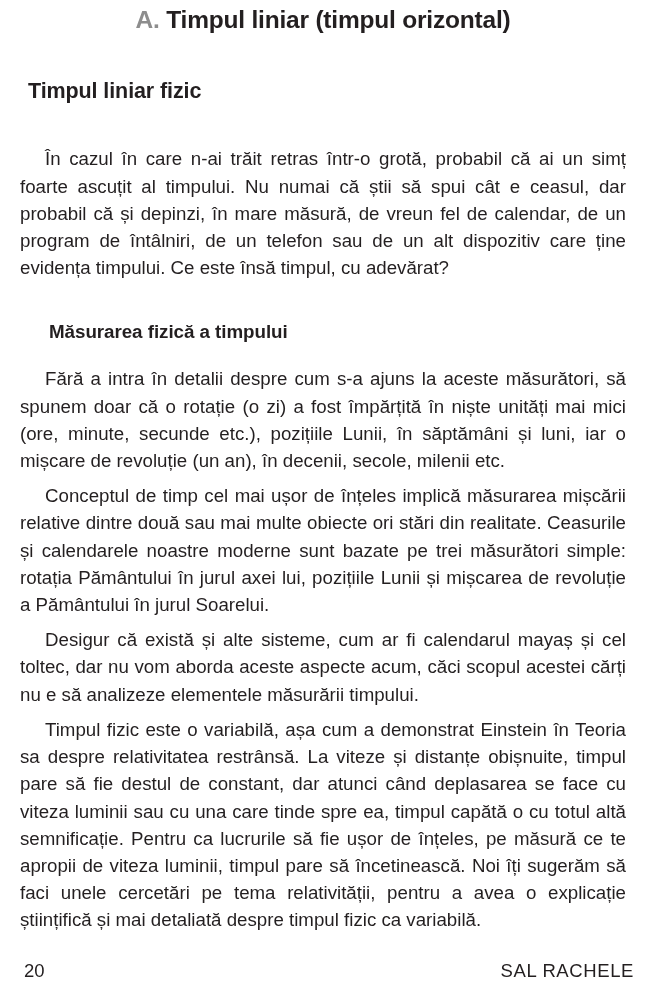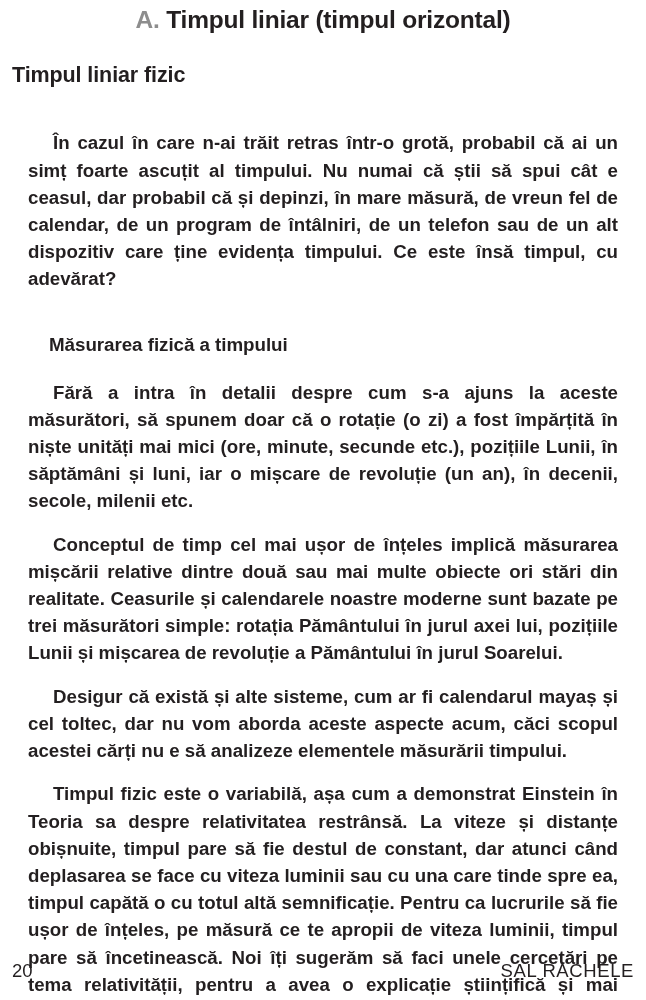--- a/index.html
+++ b/index.html
@@ -37,21 +37,21 @@
   .chapter-title .letter {
     color: #8d8d8d;
   }
 
   
   .section-heading {
     font-size: 21.5px;
     font-weight: bold;
     letter-spacing: -0.1px;
     color: #231f20;
-    margin: 0;
+    margin: 16px;
     padding-top: 30px;
     text-align: left;
   }
 
   
   .abstract {
     font-size: 18.4px;
     font-style: italic;
     line-height: 27px;
     text-align: justify;
@@ -61,25 +61,24 @@
     padding-left: 45px;
     padding-right: 17px;
   }
 
   
   .body-text {
     font-size: 18.7px;
     line-height: 27.2px;
     text-align: justify;
     color: #231f20;
-    margin: 16px;
+    margin: 8px;
     text-indent: 25px;
     -webkit-hyphens: none;
     hyphens: none;
-    font-weight: bold;
   }
   .body-text.first-block {
     padding-top: 25px;
   }
 
   
   .sub-heading {
     font-size: 18.8px;
     font-weight: bold;
     color: #231f20;
@@ -97,20 +96,21 @@
     right: 12px;
     bottom: 18px;
     display: flex;
     align-items: baseline;
     justify-content: space-between;
     font-size: 18.5px;
     color: #231f20;
   }
   .footer .page-number {
     letter-spacing: 0px;
+    margin-left: 12px;
   }
   .footer .author-name {
     letter-spacing: 0.6px;
   }
 </style>
 </head>
 <body>
 
 <div class="page">
 

